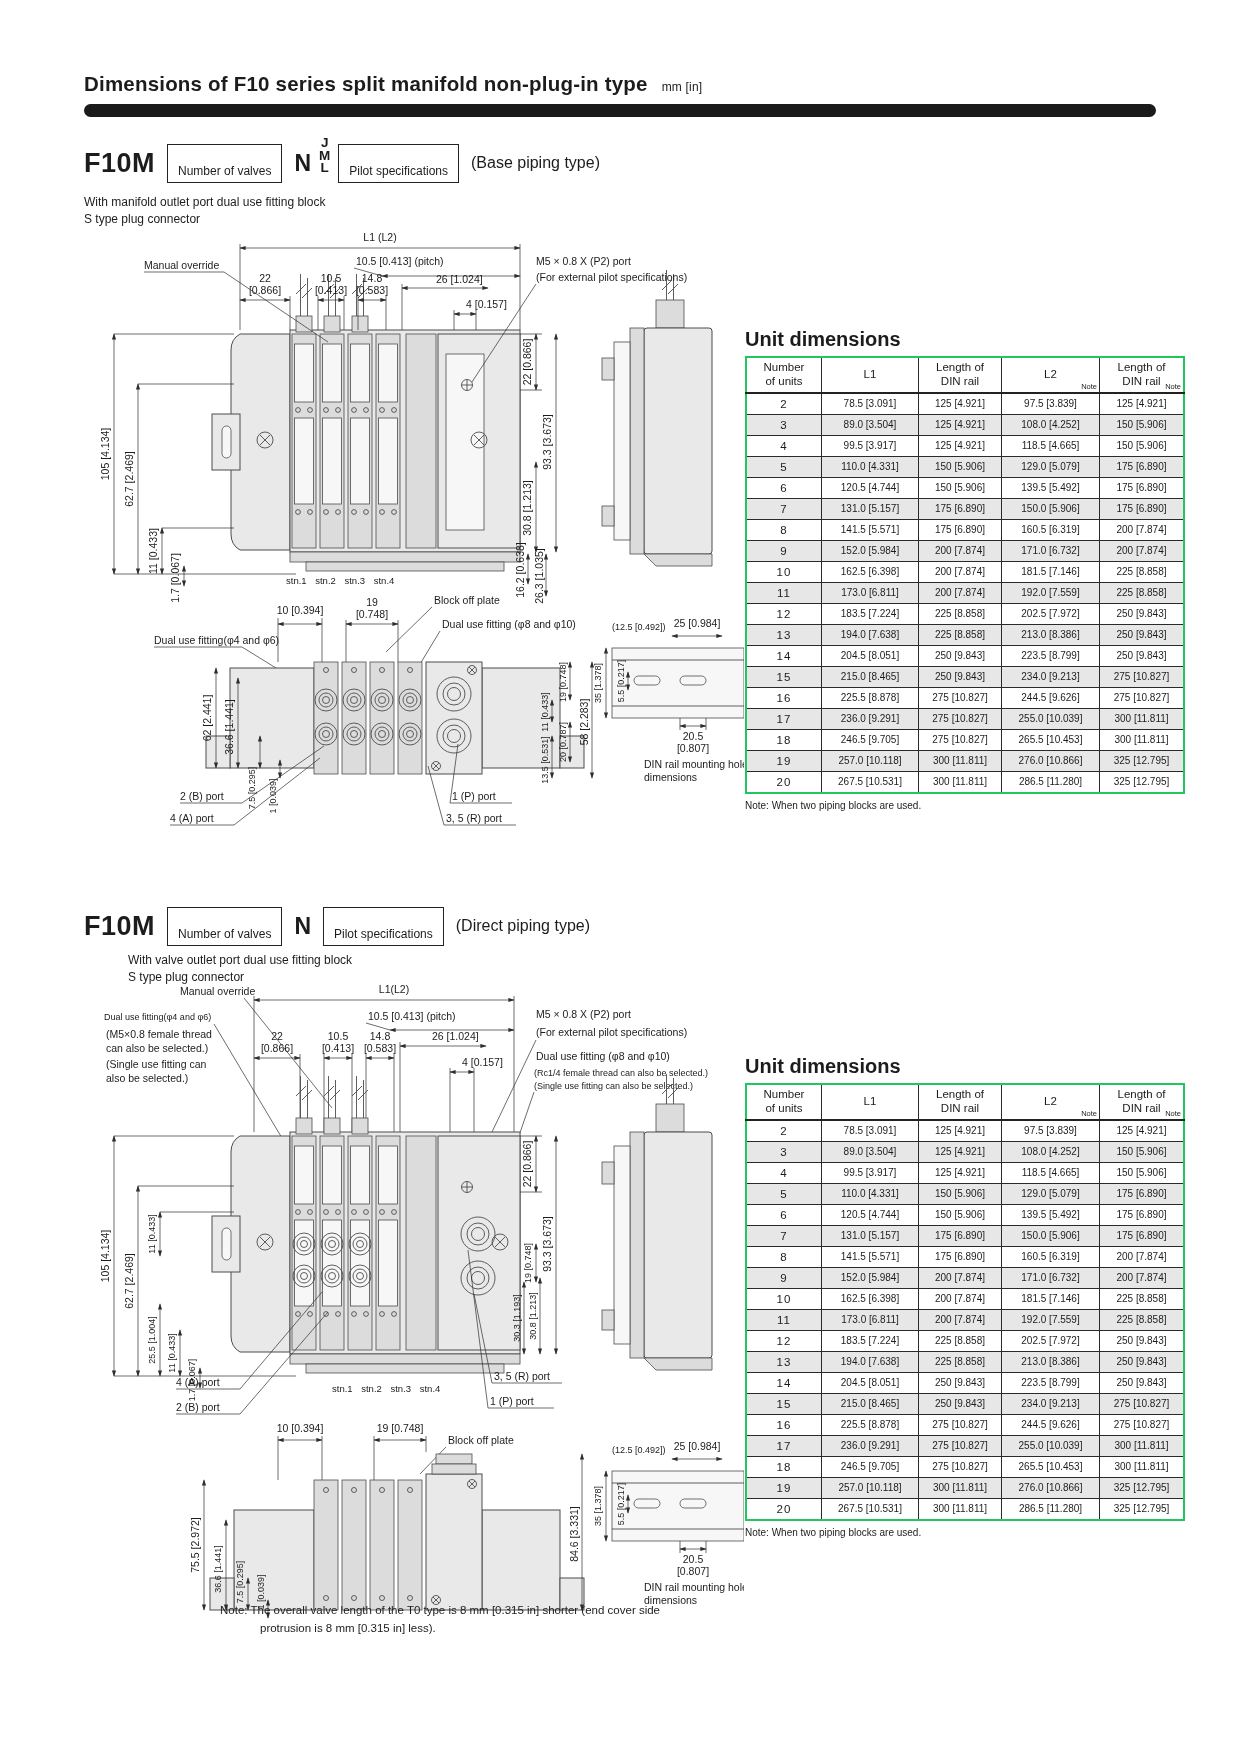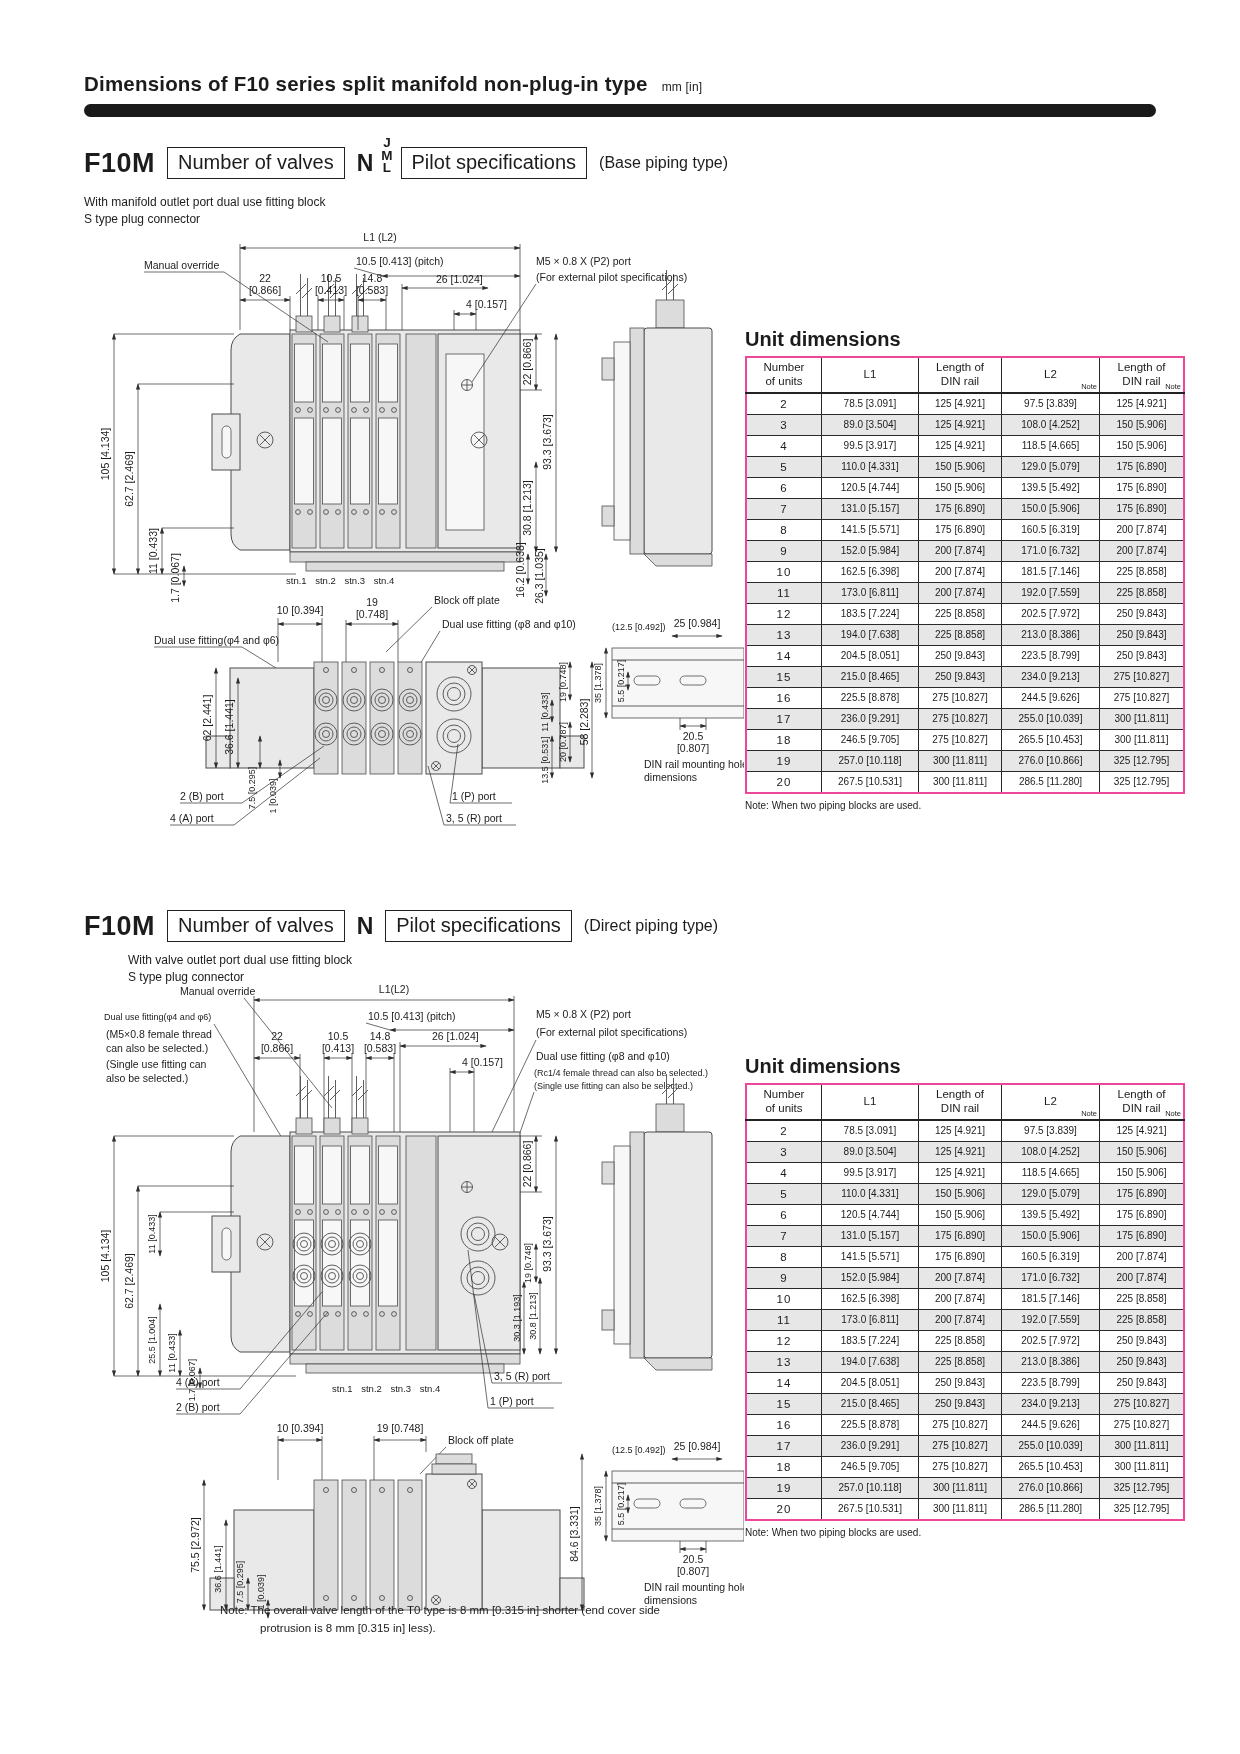--- a/index.html
+++ b/index.html
@@ -8,31 +8,31 @@
   .abs{position:absolute;}
 
   
   .doc-title{left:84px;top:72px;font-size:20.5px;font-weight:bold;letter-spacing:0.2px;}
   .doc-units{font-size:12px;font-weight:normal;margin-left:14px;color:#222;}
   .title-bar{left:84px;top:104px;width:1072px;height:13px;background:#1a1a1a;border-radius:7px;}
 
   
   .model-line{display:flex;align-items:center;gap:12px;height:46px;}
   .model-code{font-size:27px;font-weight:bold;letter-spacing:0.5px;}
-  .spec-box{border:1.6px solid #222;padding:3px 10px 4px;font-size:20px;white-space:nowrap;}
+  .spec-box{border:1.6px solid #222;padding:19px 10px 4px;font-size:12px;white-space:nowrap;}
   .n-code{font-size:23px;font-weight:bold;}
   .jml{display:flex;flex-direction:column;align-items:center;font-size:13.5px;font-weight:bold;
        line-height:12.5px;transform:translateY(-7px);margin:0 -4px;}
   .piping-type{font-size:16px;}
   .caption{font-size:12px;line-height:1.45;}
 
   
   .unit-title{font-size:20px;font-weight:bold;text-align:center;}
   table.unit-table{border-collapse:collapse;table-layout:fixed;width:414px;
-                   border:2px solid #ec4899;background:#fff;}
+                   border:2px solid #22c55e;background:#fff;}
   table.unit-table th{border:1px solid #2a2a2a;border-bottom:2px solid #222;font-weight:normal;
                       font-size:11.5px;line-height:1.2;padding:3px 2px;position:relative;}
   table.unit-table td{border:1px solid #2a2a2a;text-align:center;font-size:10px;height:20px;
                       padding:0 2px;white-space:nowrap;}
   table.unit-table td:first-child{font-size:11.5px;letter-spacing:1px;}
   table.unit-table tbody tr:nth-child(even){background:#e7e7e7;}
   table.unit-table th:nth-child(1){width:70px;}
   table.unit-table th:nth-child(2){width:92px;}
   table.unit-table th:nth-child(3){width:78px;}
   table.unit-table th:nth-child(4){width:93px;}

